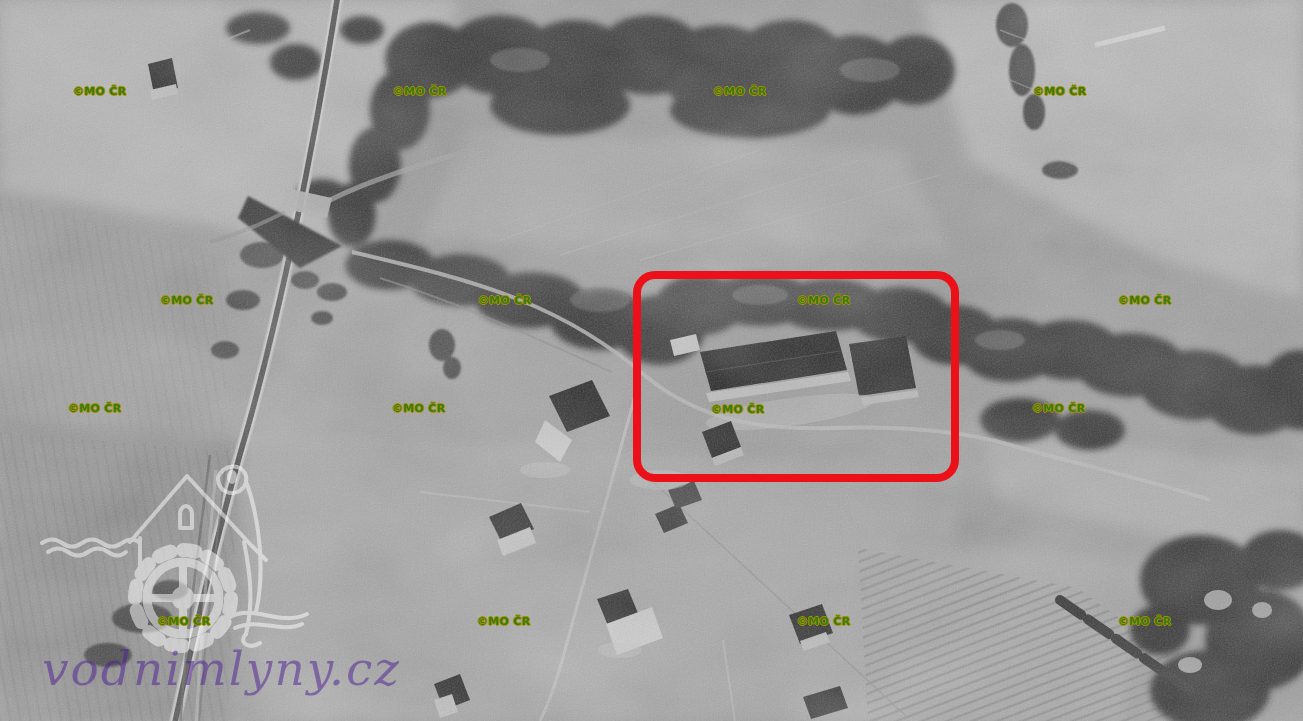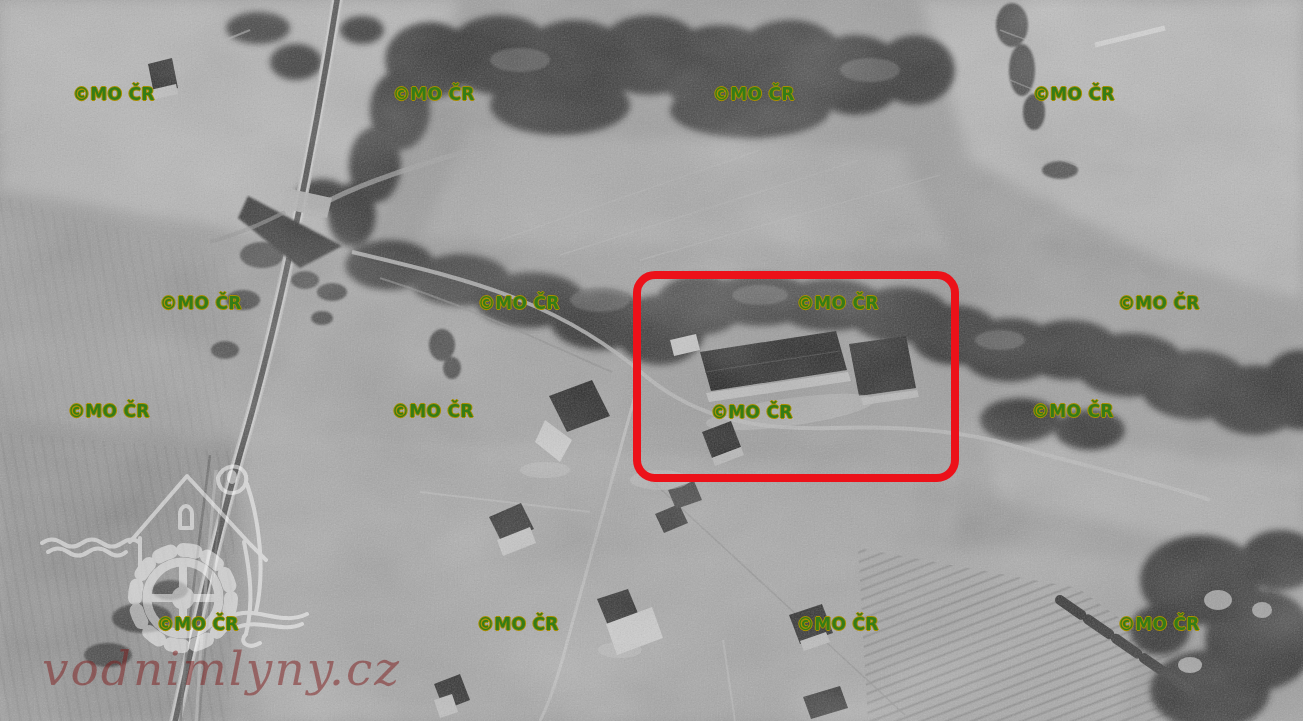--- a/index.html
+++ b/index.html
@@ -5,21 +5,21 @@
   html,body{margin:0;padding:0;background:#111;}
   .stage{
     position:relative;width:1303px;height:721px;overflow:hidden;
     font-family:"Liberation Sans",sans-serif;background:#9c9c9c;
   }
   .stage svg.photo{position:absolute;left:0;top:0;display:block;}
   
   .cw{
     position:absolute;white-space:nowrap;
     font-family:"DejaVu Sans","Liberation Sans",sans-serif;
-    font-weight:bold;font-size:17px;line-height:1;letter-spacing:.3px;
+    font-weight:bold;font-size:11px;line-height:1;letter-spacing:.3px;
     color:var(--wm-fill,#357c17);
     text-shadow:
       1px 0 0 var(--wm-outline,#a98f00),
       -1px 0 0 var(--wm-outline,#a98f00),
       0 1px 0 var(--wm-outline,#a98f00),
       0 -1px 0 var(--wm-outline,#a98f00);
     pointer-events:none;z-index:30;
   }
   .highlight{
     position:absolute;box-sizing:border-box;z-index:20;
@@ -282,16 +282,16 @@
 
         <circle cx="153" cy="136" r="48" stroke-width="14" stroke-dasharray="12.5 12.6"></circle>
 
         <circle cx="153" cy="136" r="36" stroke-width="9"></circle>
 
         <path d="M153,100 V172 M117,136 H189" stroke-width="8"></path>
 
         <circle cx="153" cy="136" r="8" stroke-width="7"></circle>
       </g>
     </svg>
-    <div class="sitetext" style="color: #7f1d1d; opacity: 0.5;">vodnimlyny.cz</div>
+    <div class="sitetext" style="color: #4c1d95; opacity: 0.5;">vodnimlyny.cz</div>
   </div>
 
 </div>
 
 </body></html>

